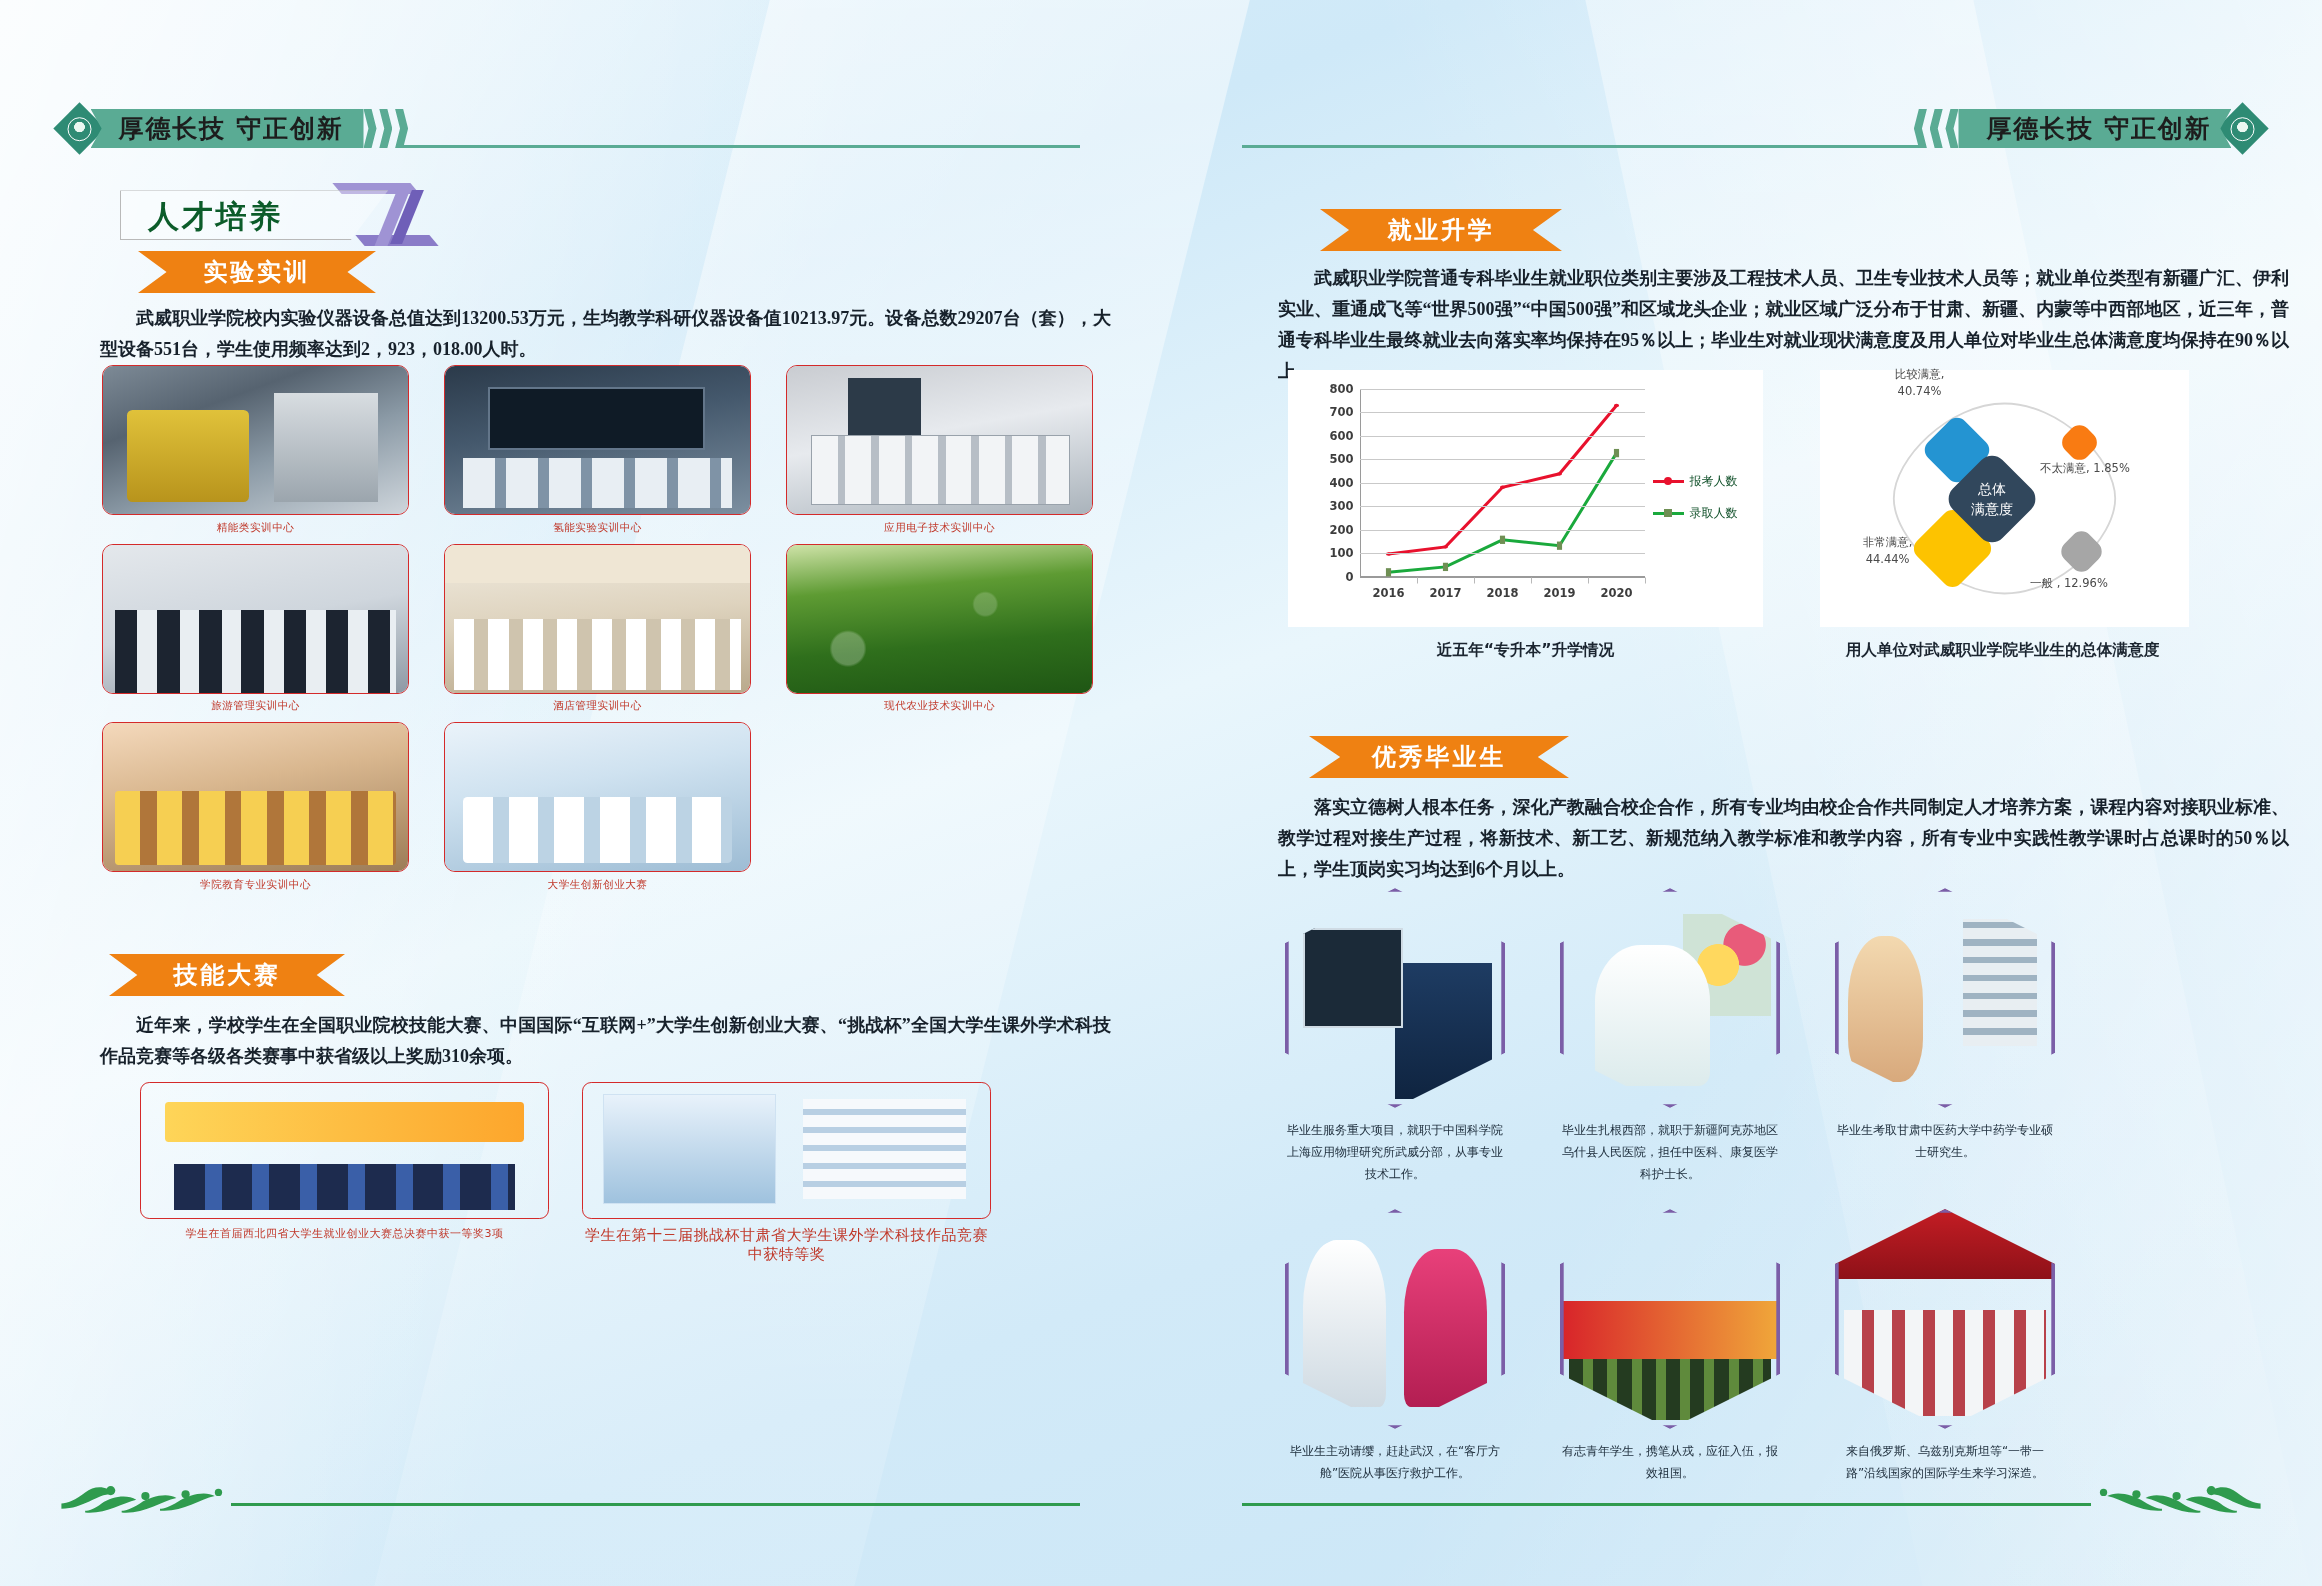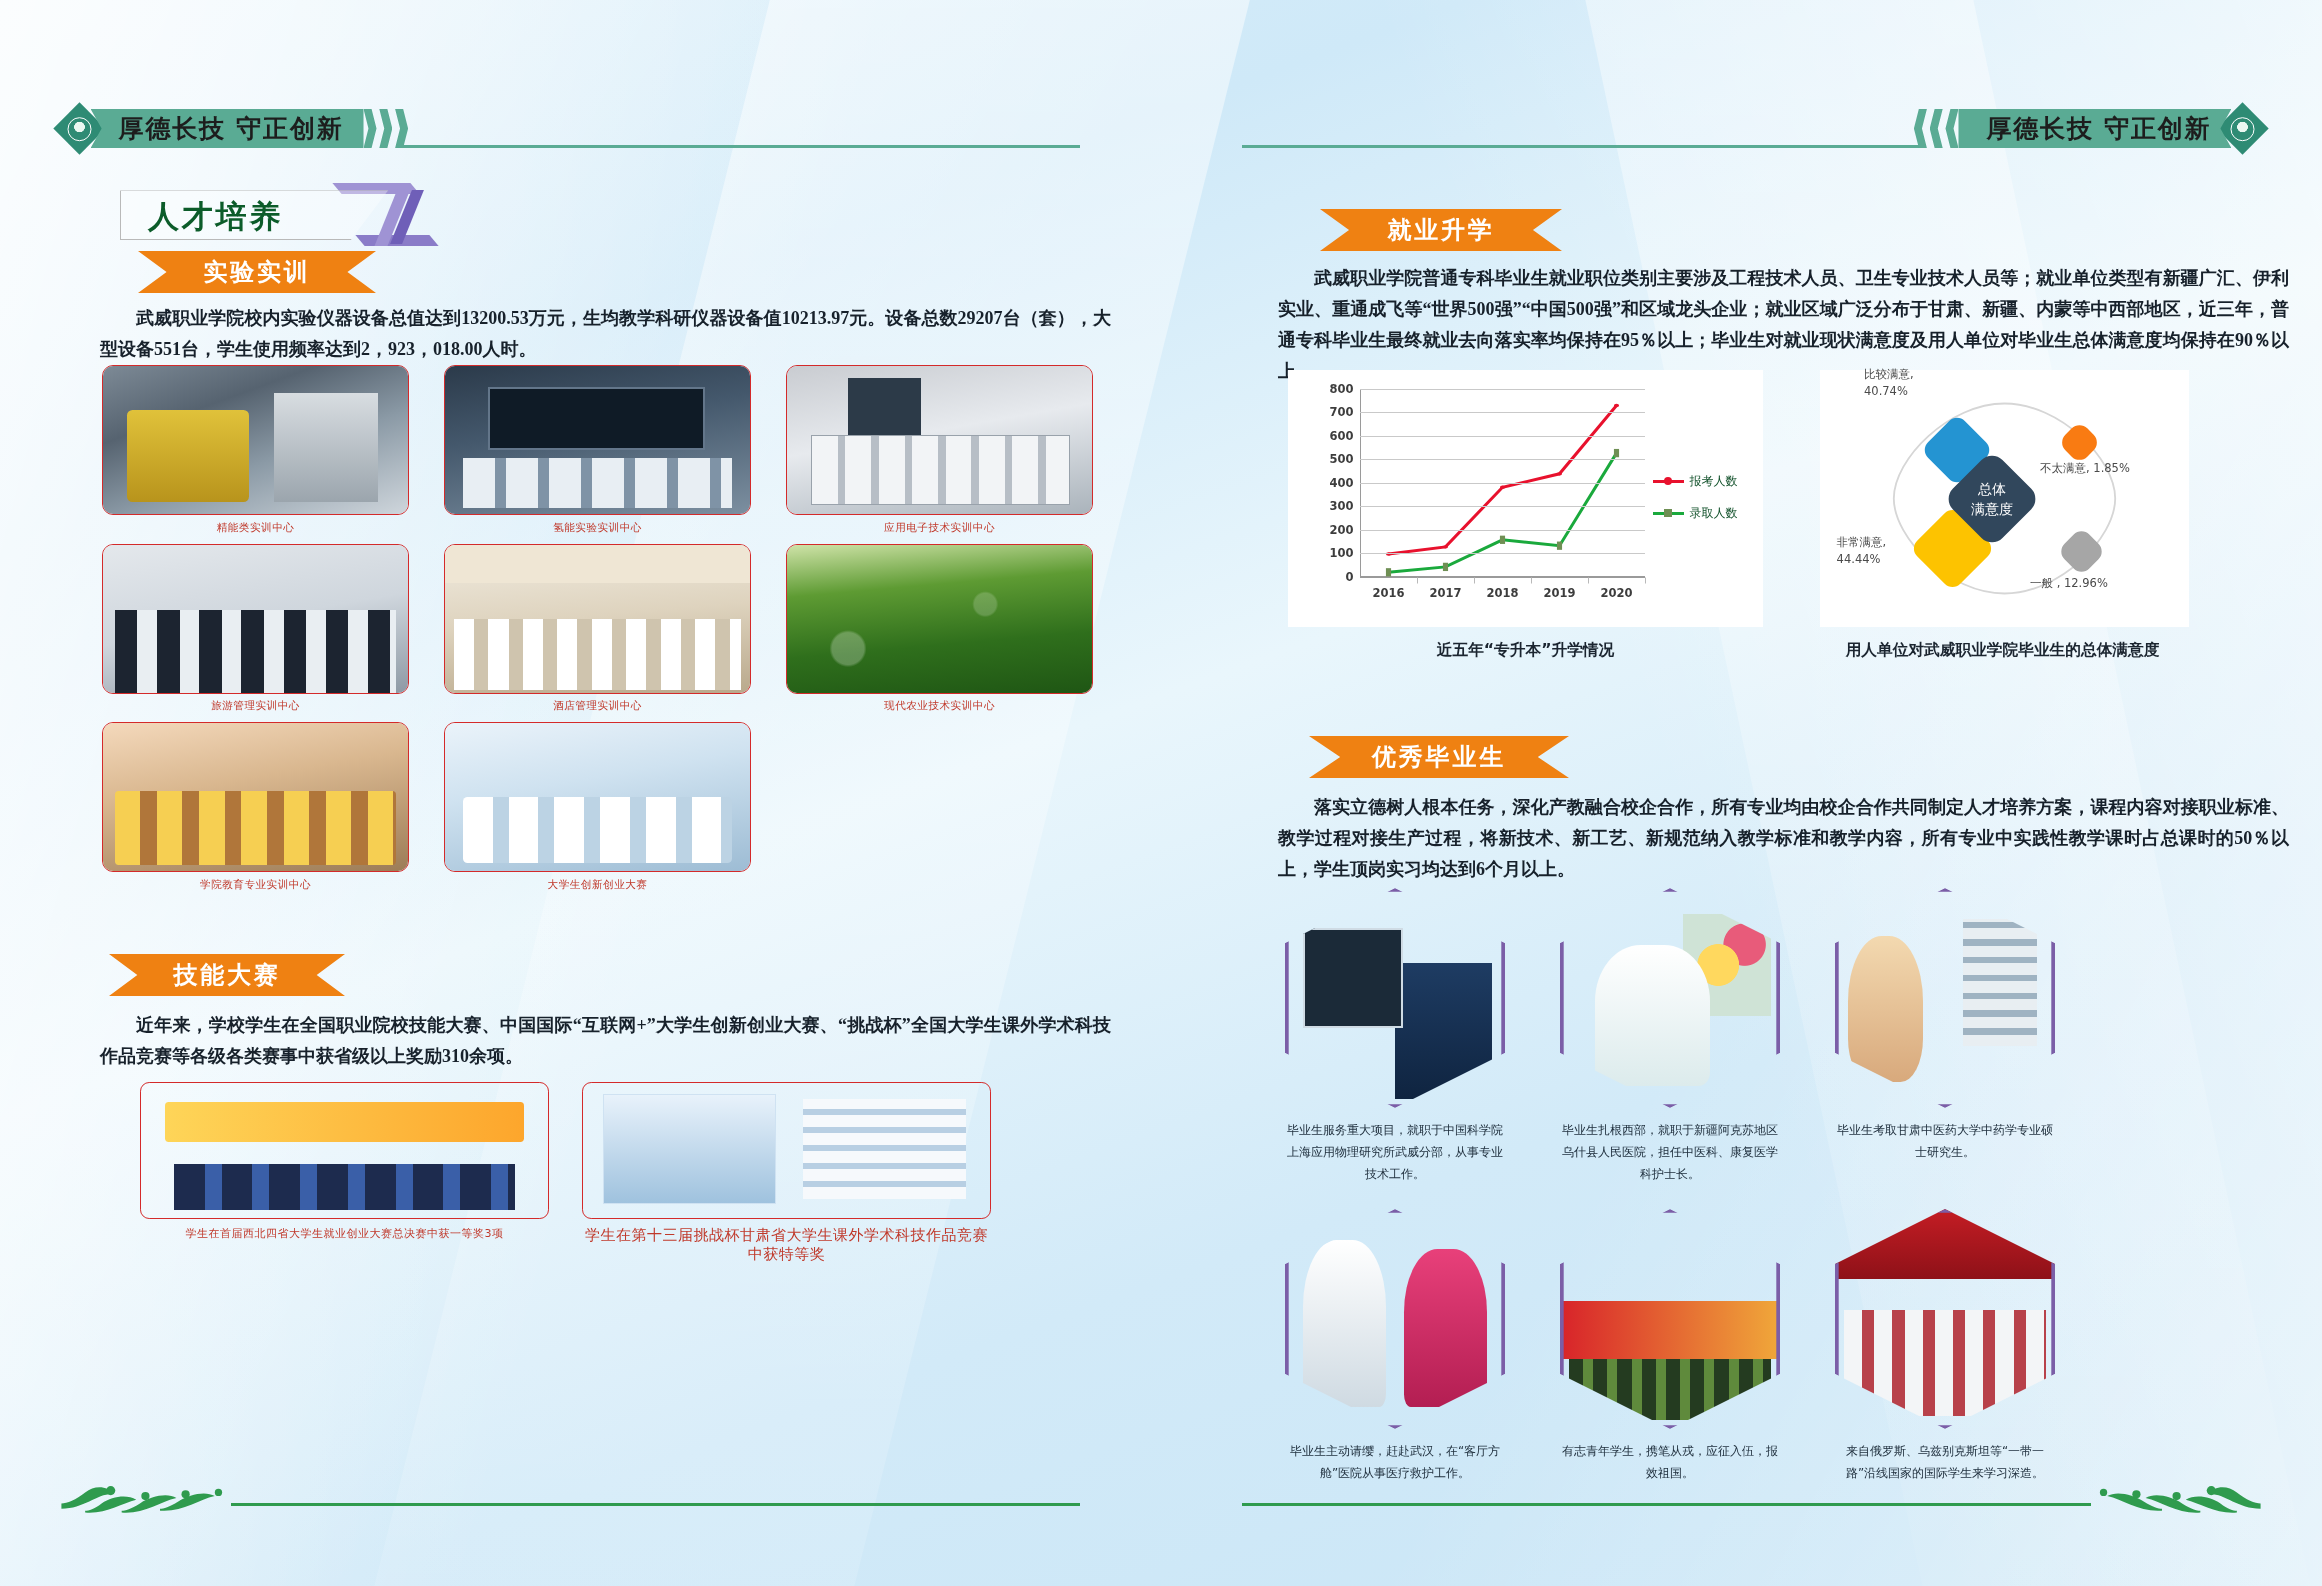--- a/index.html
+++ b/index.html
@@ -139,21 +139,21 @@
   .legend{position:absolute;font-family:"DejaVu Sans",sans-serif;font-size:12px;color:#14532d;}
   .legend div{display:flex;align-items:center;gap:5.5px;margin-bottom:14.8px;}
   .legend i{display:inline-block;width:31px;height:2.8px;position:relative;}
   .legend i:after{content:"";position:absolute;left:11px;top:-3.2px;width:8.3px;height:8.3px;}
   .chartcaption{position:absolute;text-align:center;font-family:"DejaVu Sans",sans-serif;font-weight:bold;font-size:15.7px;color:#1b2530;width:100%;}
 
   
   .satcard{position:absolute;background:#fff;}
   .sat{position:relative;width:100%;height:100%;}
   .dia{position:absolute;transform:rotate(45deg);border-radius:11px;}
-  .satlab{position:absolute;font-family:"DejaVu Sans",sans-serif;font-size:11.5px;color:#4a4a4a;line-height:16.6px;text-align:left;}
+  .satlab{position:absolute;font-family:"DejaVu Sans",sans-serif;font-size:11.5px;color:#4a4a4a;line-height:16.6px;text-align:center;}
   .satcenter{position:absolute;background:#31475c;transform:rotate(45deg);border-radius:14.8px;display:flex;align-items:center;justify-content:center;}
   .satcenter span{transform:rotate(-45deg);font-family:"DejaVu Sans",sans-serif;font-size:14px;color:#fff;text-align:center;line-height:20px;}
 
   
   .vine{position:absolute;bottom:70px;height:41px;display:flex;align-items:center;}
   .vine svg{display:block;}
   .footline{position:absolute;bottom:81px;height:2.8px;background:#2f9b4e;}
 </style>
 <style>#lg0:after{background:#e8112d;border-radius:50%;}#lg1:after{background:#6f8f54;}</style></head>
 <body>

